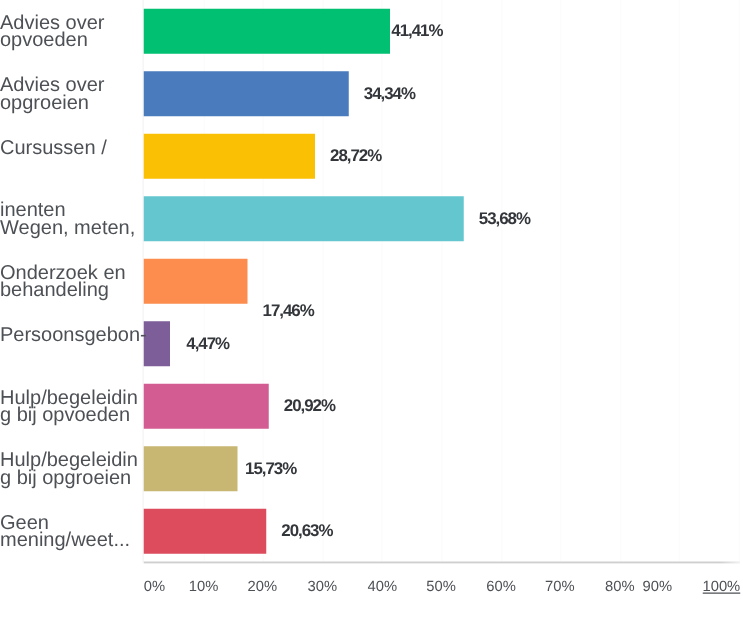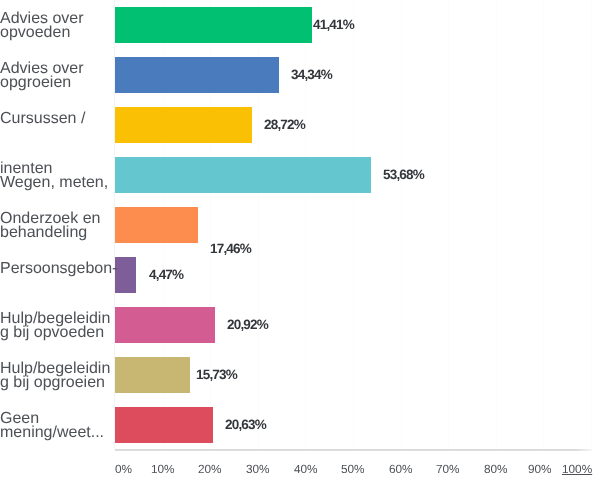--- a/index.html
+++ b/index.html
@@ -99,17 +99,17 @@
   <div id="ticks">
       <div class="tick-label" style="visibility: visible; left: 115.3px;">0%</div>
       <div class="tick-label" style="visibility: visible; left: 150.8px;">10%</div>
       <div class="tick-label" style="visibility: visible; left: 198.4px;">20%</div>
       <div class="tick-label" style="visibility: visible; left: 246px;">30%</div>
       <div class="tick-label" style="visibility: visible; left: 293.6px;">40%</div>
       <div class="tick-label" style="visibility: visible; left: 341.2px;">50%</div>
       <div class="tick-label" style="visibility: visible; left: 388.8px;">60%</div>
       <div class="tick-label" style="visibility: visible; left: 436.4px;">70%</div>
       <div class="tick-label" style="visibility: visible; left: 484px;">80%</div>
-      <div class="tick-label" style="visibility: visible; left: 528px; text-align: center;">90%</div>
+      <div class="tick-label" style="visibility: visible; left: 514px; text-align: center;">90%</div>
       <div class="tick-label" style="visibility: visible; left: 561.8px; text-decoration: underline;">100%</div>
     </div>
 
 </div>
 
 </body></html>

